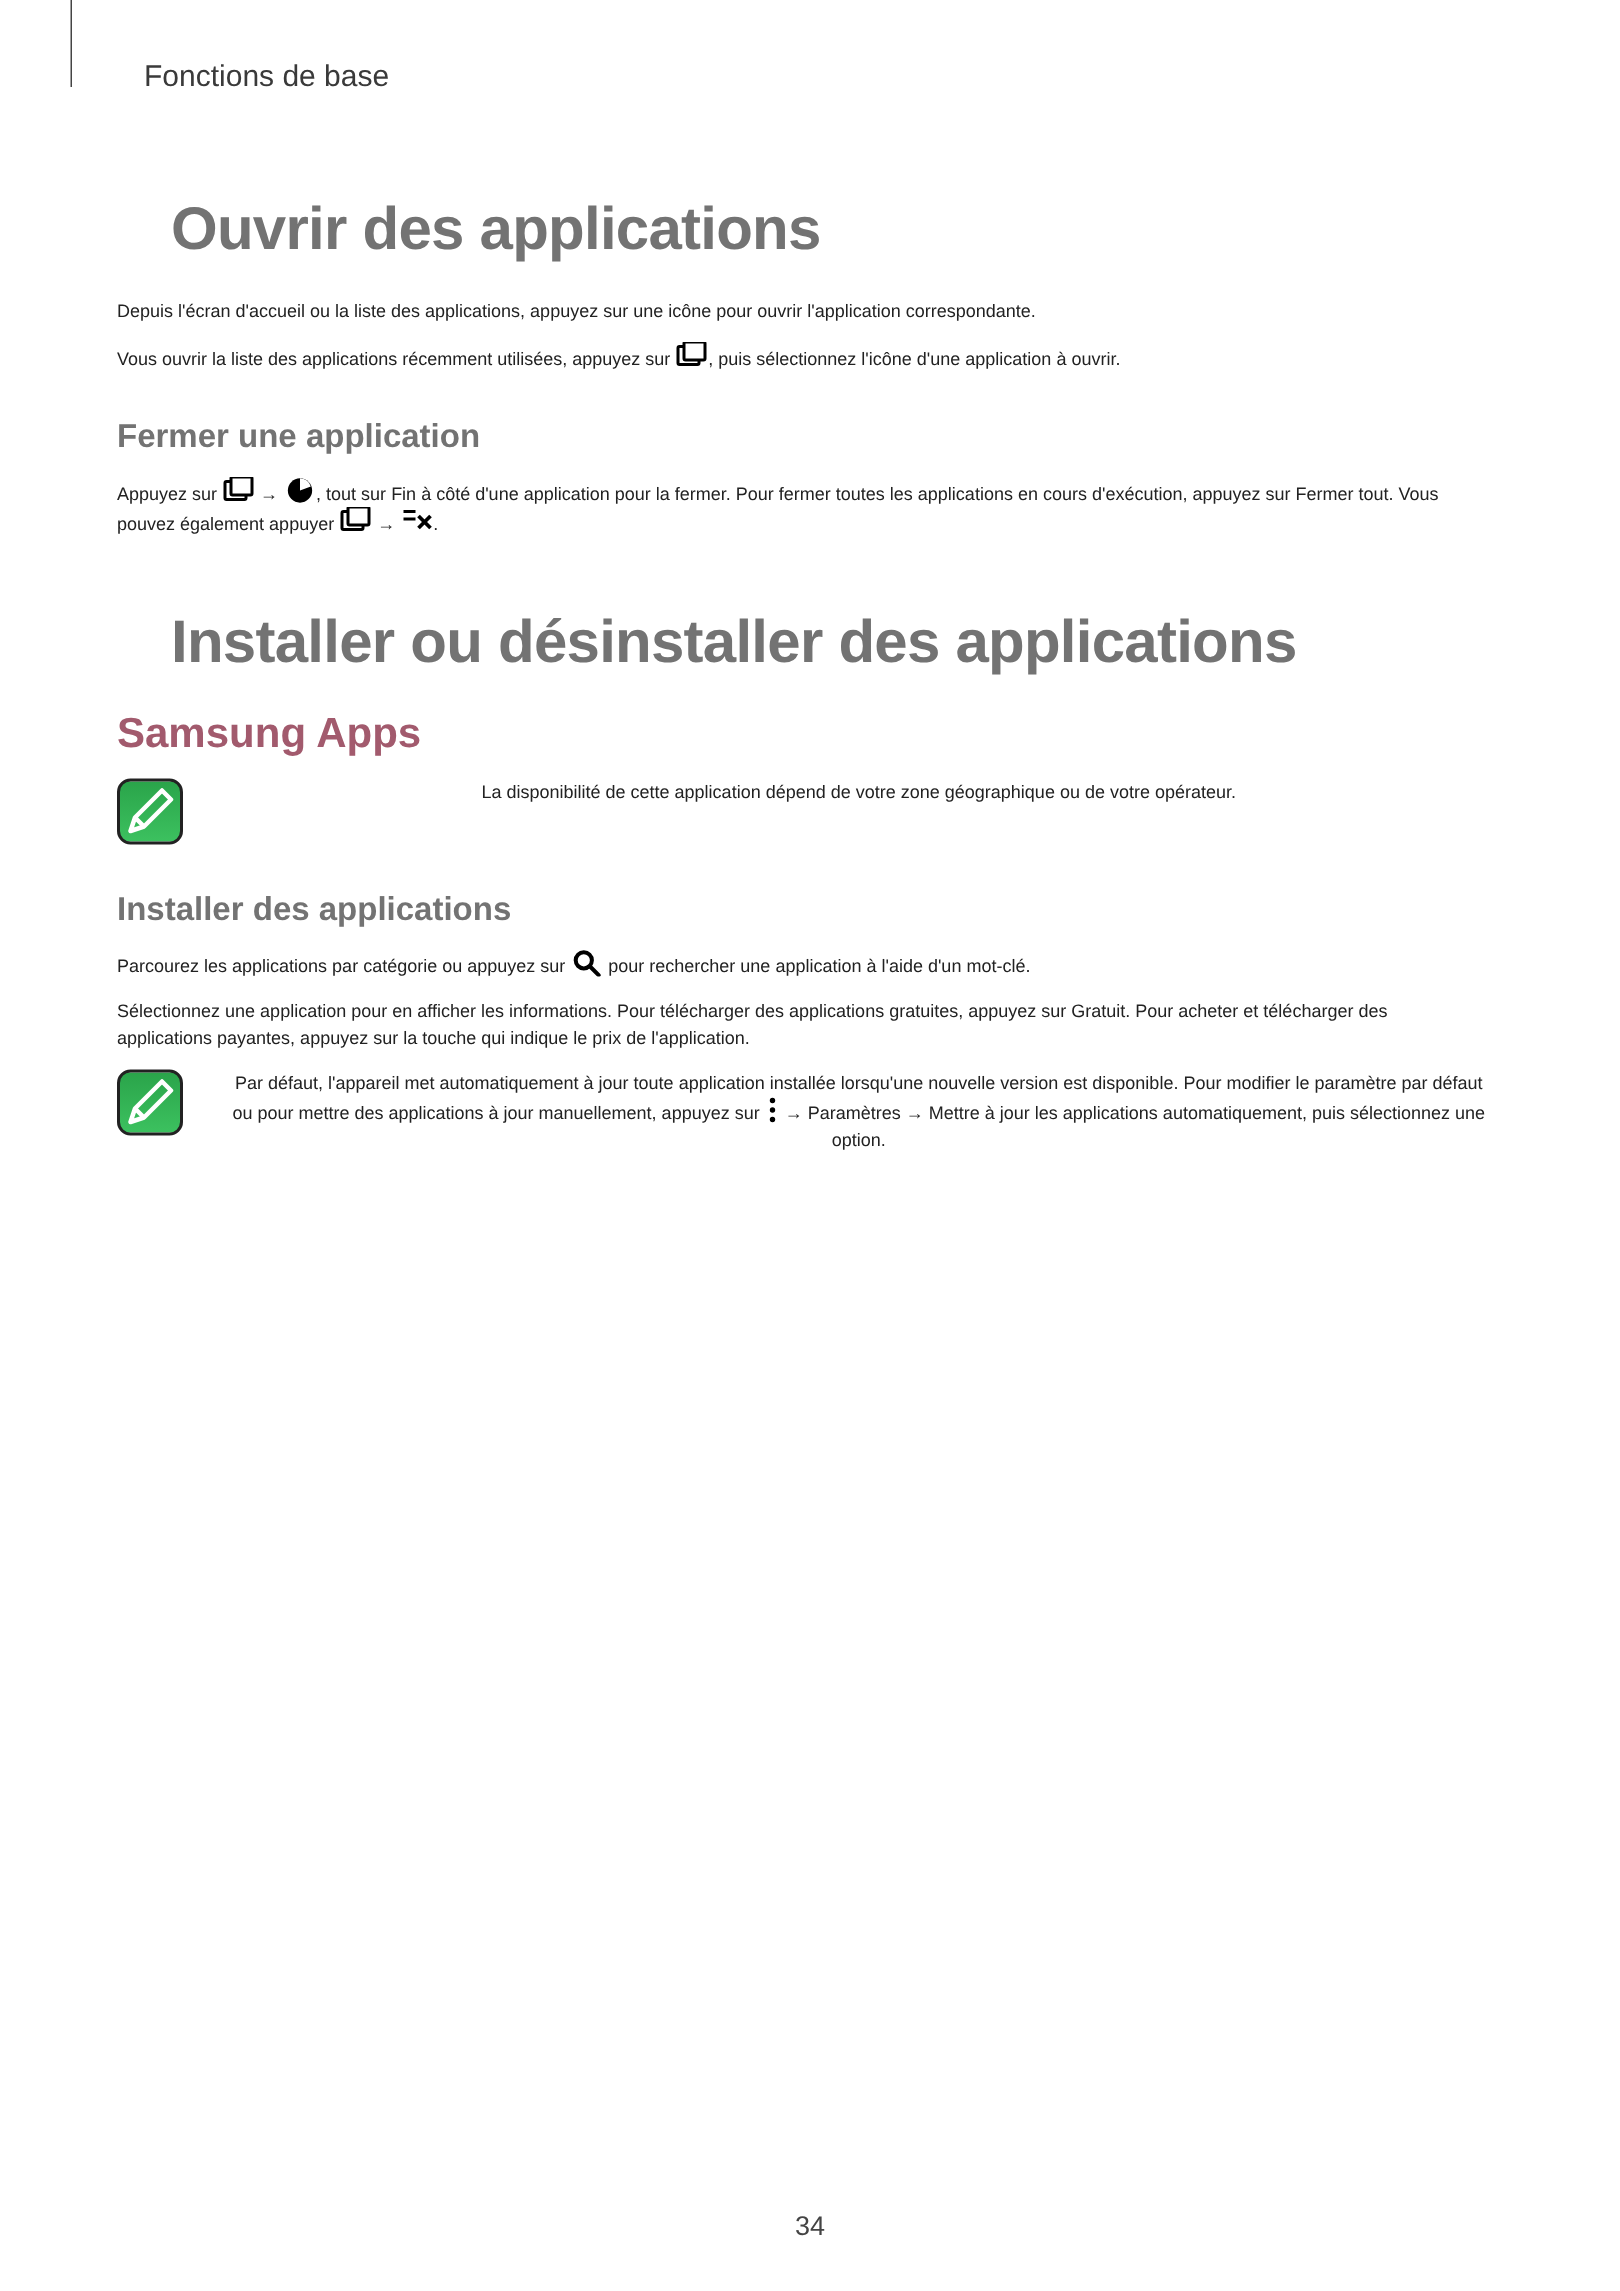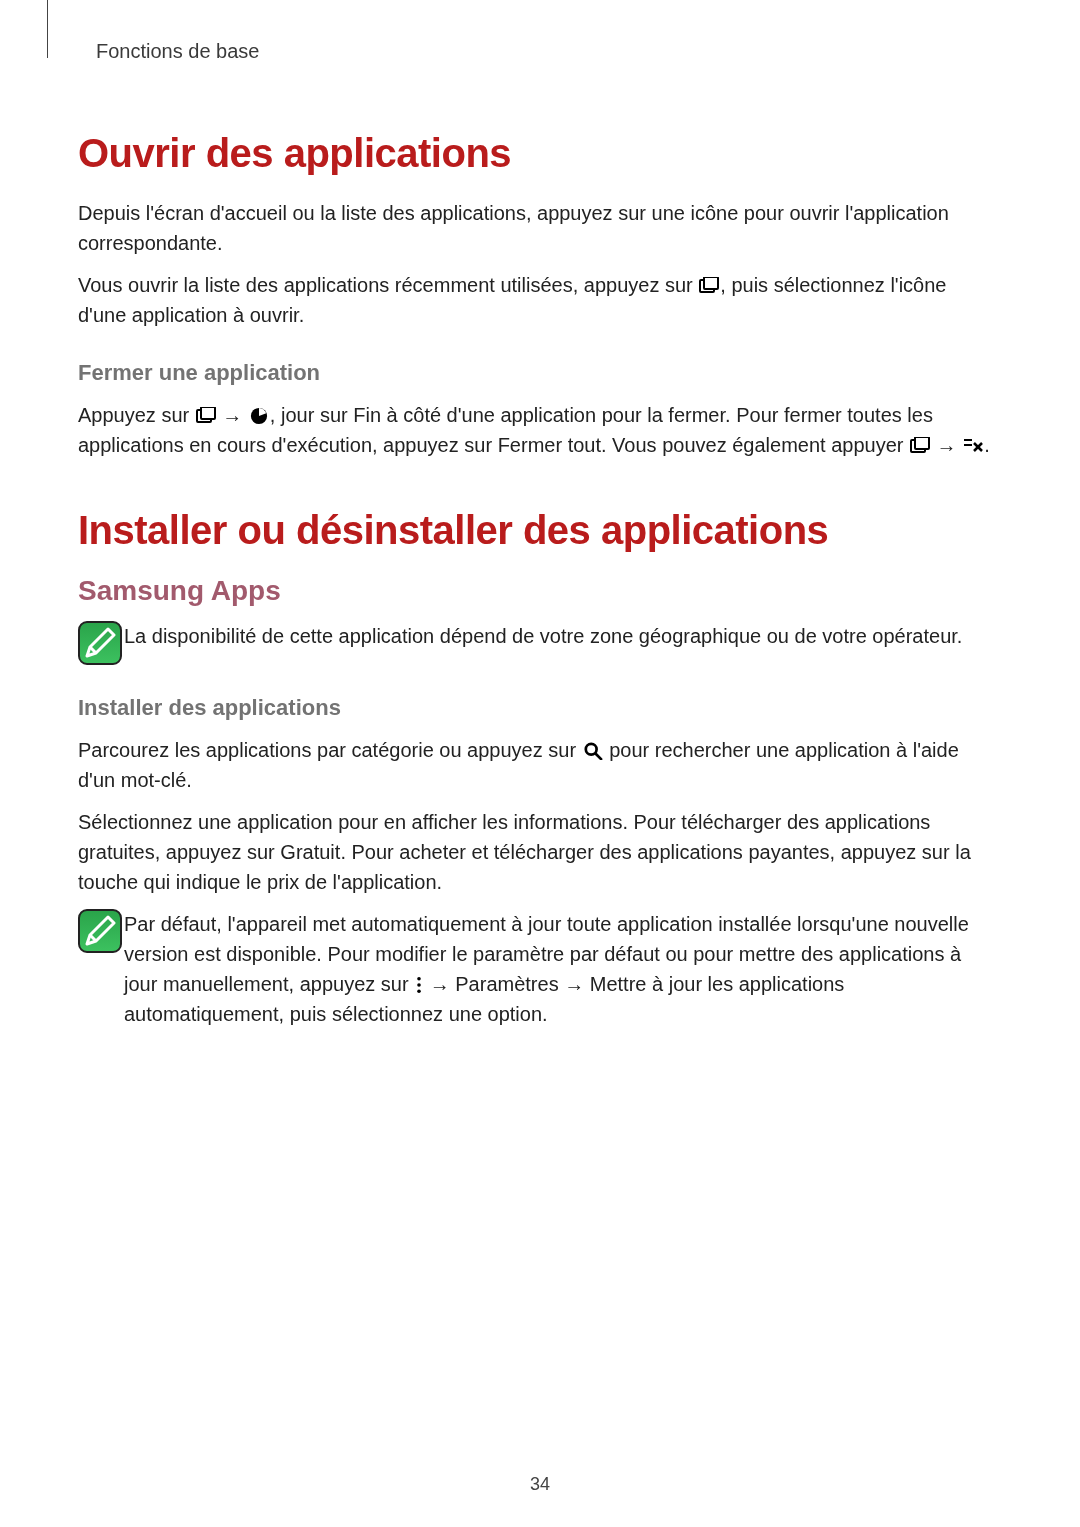--- a/index.html
+++ b/index.html
@@ -25,59 +25,61 @@
   .breadcrumb {
     font-size: 20px;
     color: #3a3a3a;
     margin-left: 18px;
     margin-bottom: 68px;
     font-weight: 400;
   }
   h1 {
     font-size: 40px;
     font-weight: 700;
-    color: #b91c1c;
+    color: #737373;
     margin-bottom: 22px;
     letter-spacing: -0.5px;
+    margin-left: 36px;
   }
   h2 {
     font-size: 28px;
     font-weight: 700;
     color: #a25a6d;
     margin-top: 22px;
     margin-bottom: 14px;
   }
   h3 {
     font-size: 22px;
     font-weight: 700;
     color: #737373;
     margin-top: 30px;
     margin-bottom: 14px;
   }
   p {
-    font-size: 20px;
+    font-size: 12px;
     line-height: 1.5;
     color: #222;
     margin-bottom: 12px;
     font-weight: 400;
   }
   b { font-weight: 400; }
   .icon {
     display: inline-block;
     vertical-align: -3px;
     width: 22px;
     height: 18px;
   }
   .icon svg { width: 100%; height: 100%; display: block; }
   .note-row {
     display: flex;
     align-items: flex-start;
-    gap: 2px;
+    gap: 32px;
     margin-top: 6px;
     margin-bottom: 18px;
+    text-align: center;
   }
   .note-icon {
     flex: 0 0 44px;
     height: 44px;
     border: 2px solid #222;
     border-radius: 9px;
     background: linear-gradient(180deg, #2aa44a 0%, #3cc15f 100%);
     position: relative;
   }
   .note-icon svg {
@@ -149,21 +151,21 @@
         </svg></span><span>, puis sélectionnez l'icône d'une application à ouvrir.</span>
   </p>
 
   <h3>Fermer une application</h3>
 
   <p>
     <span>Appuyez sur </span><span class="icon"><svg viewBox="0 0 22 18">
           <use href="#recent-icon"></use>
         </svg></span><span> → </span><span class="icon"><svg viewBox="0 0 20 20">
           <use href="#chart-icon"></use>
-        </svg></span><span>, jour sur </span><b>Fin</b><span> à côté d'une application pour la fermer. Pour fermer toutes les applications en cours d'exécution, appuyez sur </span><b>Fermer tout</b><span>. Vous pouvez également appuyer </span><span class="icon"><svg viewBox="0 0 22 18">
+        </svg></span><span>, tout sur </span><b>Fin</b><span> à côté d'une application pour la fermer. Pour fermer toutes les applications en cours d'exécution, appuyez sur </span><b>Fermer tout</b><span>. Vous pouvez également appuyer </span><span class="icon"><svg viewBox="0 0 22 18">
           <use href="#recent-icon"></use>
         </svg></span><span> → </span><span class="icon"><svg viewBox="0 0 20 18">
           <use href="#close-all-icon"></use>
         </svg></span><span>.</span>
   </p>
 
   <div class="sec2">
     <h1>Installer ou désinstaller des applications</h1>
 
     <h2>Samsung Apps</h2>

